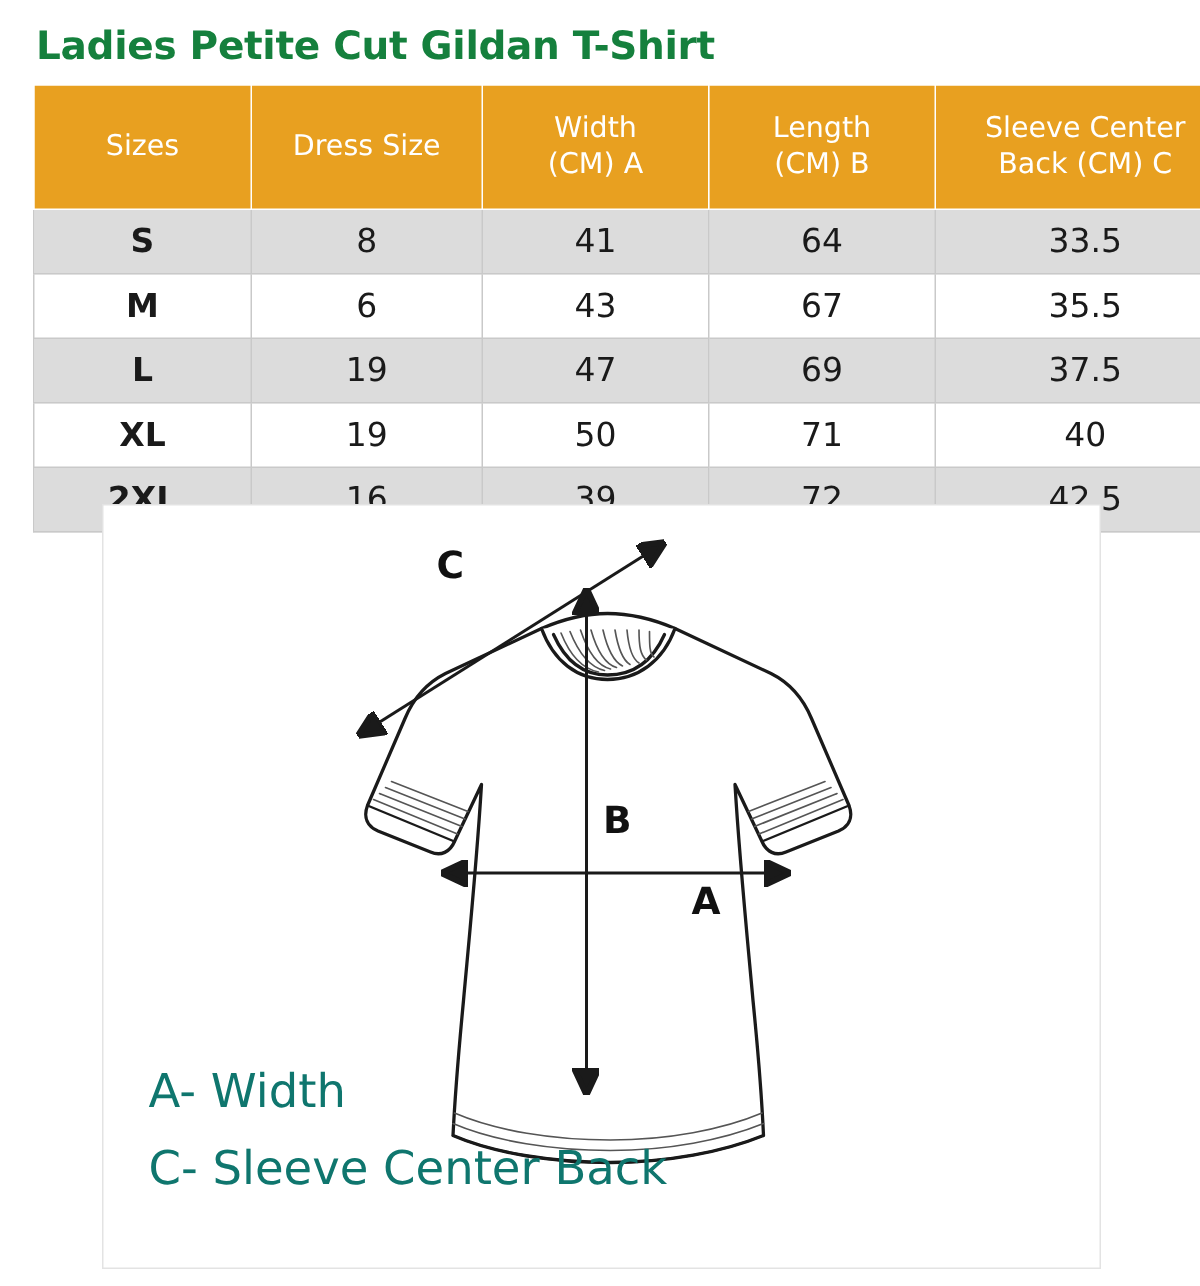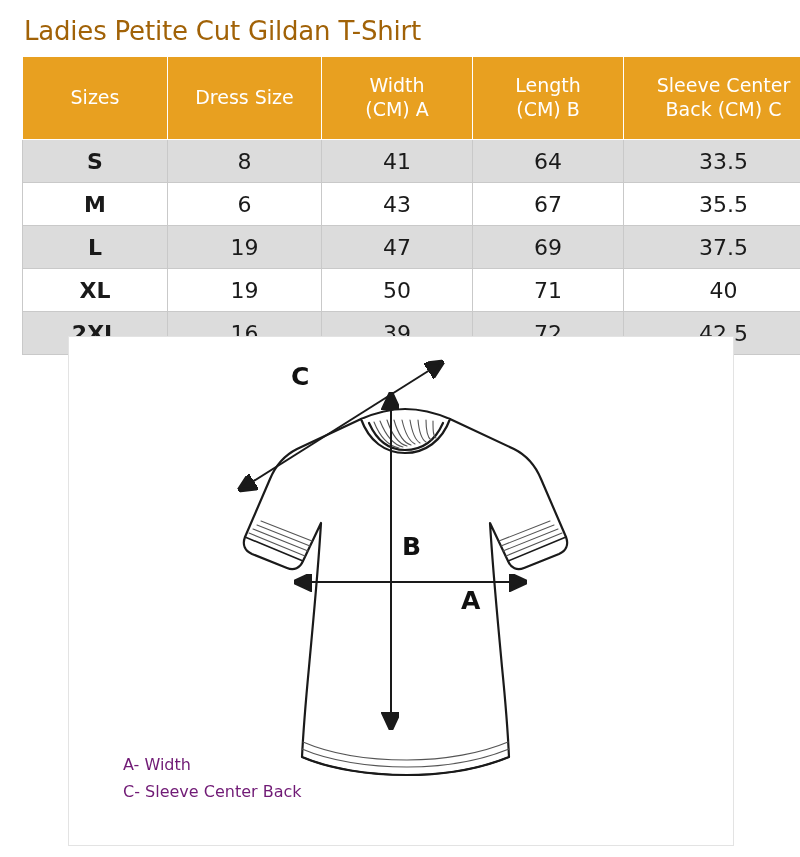--- a/index.html
+++ b/index.html
@@ -16,22 +16,22 @@
     overflow: hidden;
   }
   #page {
     width: 800px;
     height: 857px;
     position: relative;
     box-sizing: border-box;
   }
   .title {
     font-size: 26px;
-    font-weight: 400;
-    color: #a16207;
+    font-weight: 700;
+    color: #15803d;
     padding: 16px 0 10px 24px;
     letter-spacing: -0.2px;
   }
   table.size-table {
     border-collapse: collapse;
     width: 756px;
     margin: 0 0 0 22px;
     table-layout: fixed;
   }
   table.size-table th {
@@ -69,24 +69,23 @@
     top: 336px;
     width: 664px;
     height: 508px;
     background: #ffffff;
     border: 1px solid #e3e3e3;
   }
   .legend {
     position: absolute;
     left: 30px;
     bottom: 40px;
-    font-size: 16px;
+    font-size: 31px;
     line-height: 1.65;
-    color: #701a75;
-    margin-left: 24px;
+    color: #0f766e;
   }
   .legend div { white-space: pre; }
   svg.shirt { position: absolute; left: 0; top: 0; }
 </style>
 </head>
 <body>
 
 <div id="page">
 
   <div class="title">Ladies Petite Cut Gildan T-Shirt</div>

